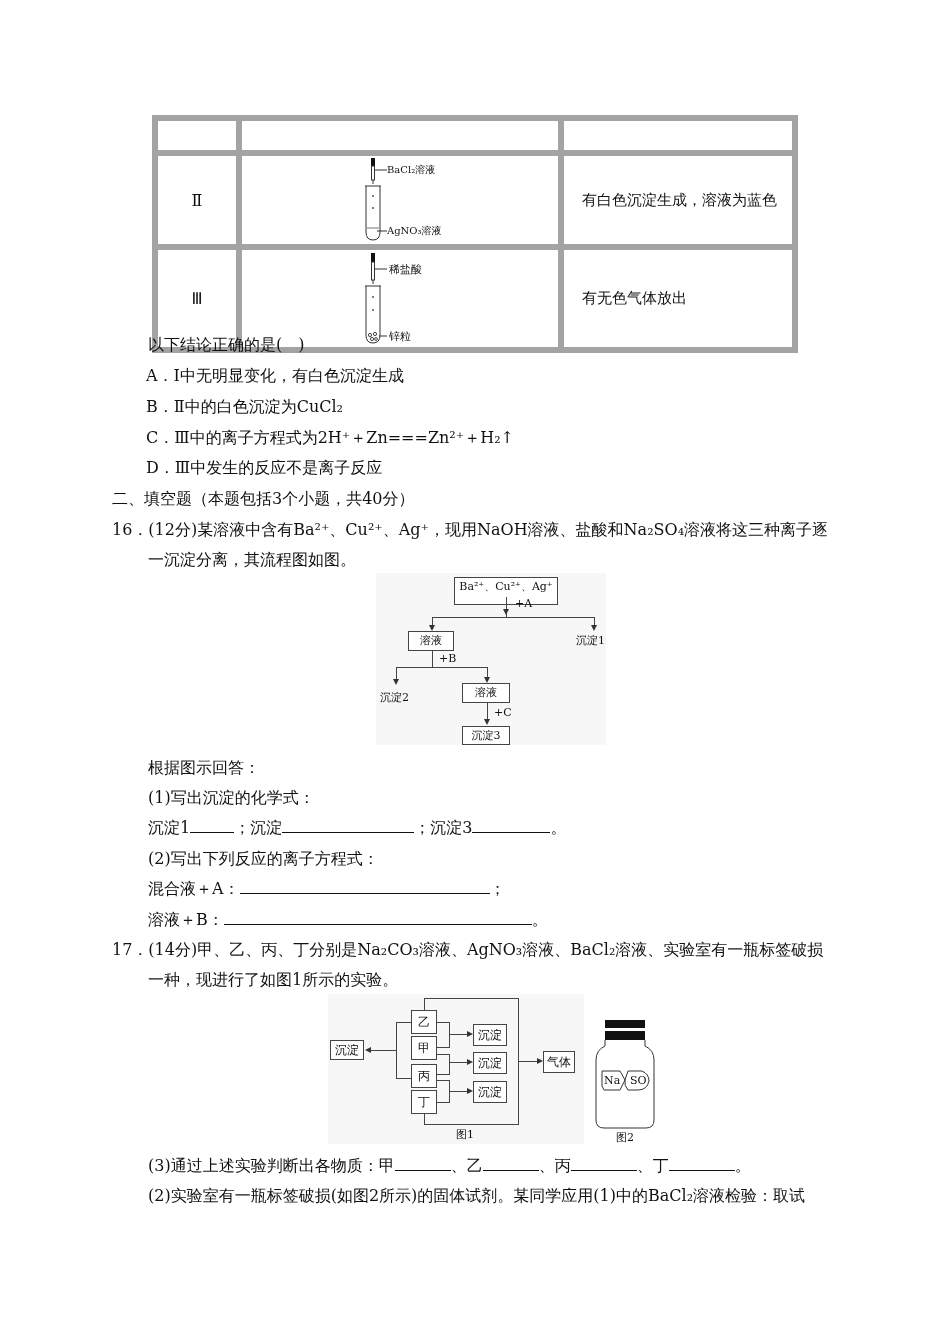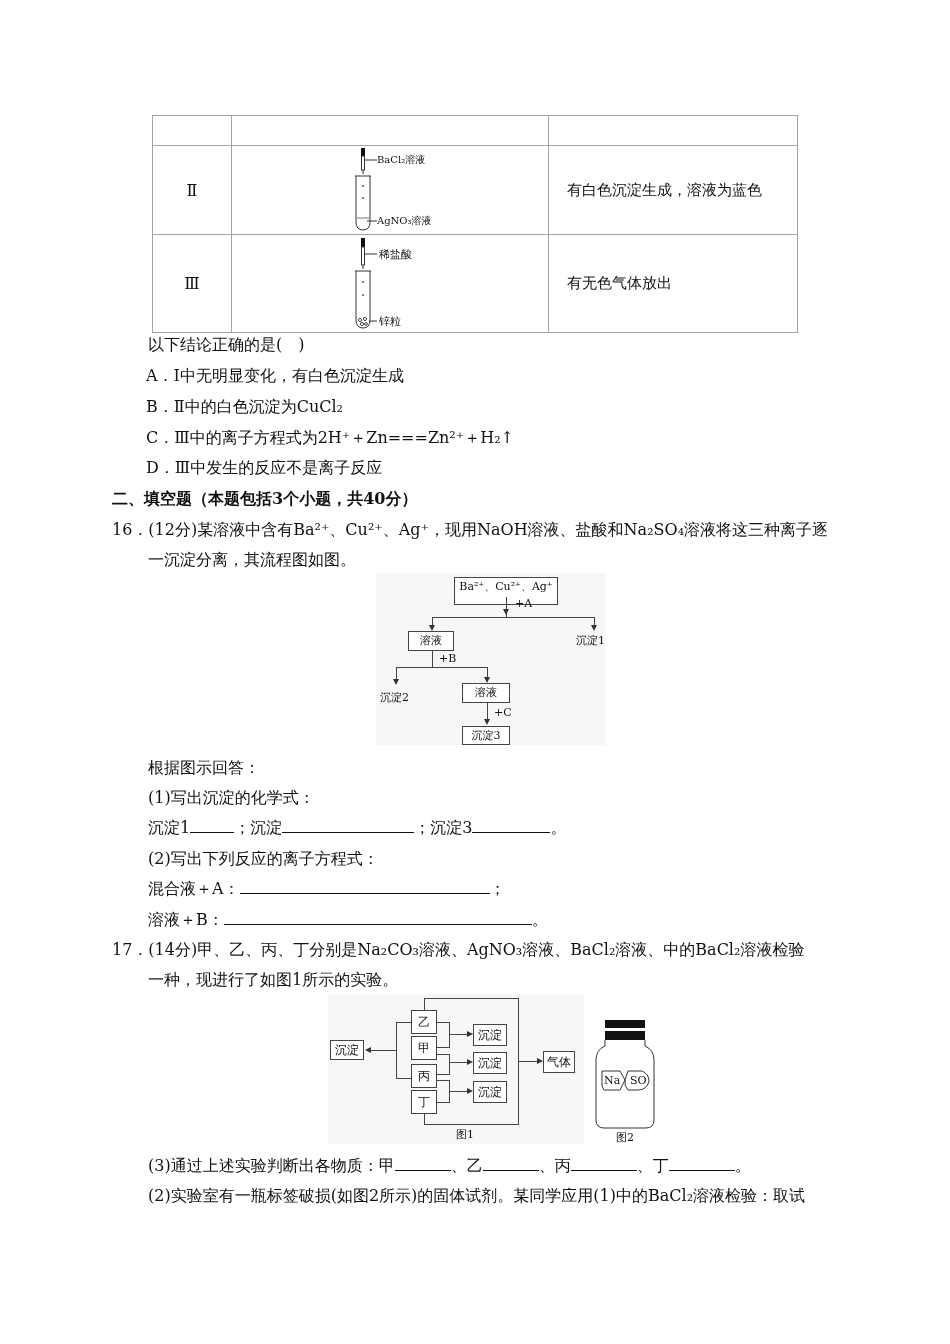--- a/index.html
+++ b/index.html
@@ -1,34 +1,34 @@
 <!DOCTYPE html>
 <html><head>
 <meta charset="utf-8">
 <style>
   html, body { margin:0; padding:0; background:#ffffff; }
   body { width:950px; height:1344px; position:relative; overflow:hidden;
          font-family:"DejaVu Serif","Liberation Serif",serif; color:#111; font-size:15px; }
   .abs { position:absolute; }
   
   .exp-table { position:absolute; left:152px; top:115px; width:646px; border-collapse:collapse; }
-  .exp-table td { border:1px solid #a3a3a3; padding:0; vertical-align:middle; }
+  .exp-table td { border:6px solid #a3a3a3; padding:0; vertical-align:middle; }
   .exp-table td.num { width:78px; text-align:center; font-size:16px; }
   .exp-table td.app { width:316px; position:relative; }
   .exp-table td.obs { padding-left:18px; font-size:15px; }
   .row-empty td { height:29px; }
   .row-tall td { height:88px; }
-  .row-tall2 td { height:97px; }
+  .row-tall2 td { height:97px;font-family:Liberation Serif, serif; }
   .tube-wrap { position:relative; width:120px; height:84px; margin-left:120px; }
   .tube-label { position:absolute; font-size:10px; white-space:nowrap; }
   .line { position:absolute; left:0; font-size:16px; white-space:nowrap; }
   .indent1 { left:148px; }
   .indent2 { left:146px; }
   .blank { display:inline-block; border-bottom:1px solid #111; height:14px; vertical-align:baseline; }
-  .bold { font-weight:bold; }
+  .bold { font-weight:normal; }
   
   .fbox { position:absolute; border:1px solid #444; background:#fff; font-size:11px; text-align:center; box-sizing:border-box; }
   .ftext { position:absolute; font-size:11px; white-space:nowrap; }
   .fline { position:absolute; background:#444; }
   .arrow-down { position:absolute; width:0; height:0; border-left:3px solid transparent; border-right:3px solid transparent; border-top:6px solid #333; }
   .arrow-right { position:absolute; width:0; height:0; border-top:3px solid transparent; border-bottom:3px solid transparent; border-left:6px solid #333; }
   .arrow-left { position:absolute; width:0; height:0; border-top:3px solid transparent; border-bottom:3px solid transparent; border-right:6px solid #333; }
   .figbg { position:absolute; background:#f7f7f7; }
 </style>
 </head>
@@ -147,21 +147,21 @@
 </div>
 <div class="line indent1" style="top:849px">(2)写出下列反应的离子方程式：</div>
 <div class="line indent1" style="top:879px">
   <span>混合液＋A：</span><span class="blank" style="width:250px"></span><span>；</span>
 </div>
 <div class="line indent1" style="top:910px">
   <span>溶液＋B：</span><span class="blank" style="width:308px"></span><span>。</span>
 </div>
 
 <div class="line" style="left:112px;top:940px">
-  <span>17．</span><span>(14分)甲、乙、丙、丁分别是Na₂CO₃溶液、AgNO₃溶液、BaCl₂溶液、中的BaCl₂溶液检验</span>
+  <span>17．</span><span>(14分)甲、乙、丙、丁分别是Na₂CO₃溶液、AgNO₃溶液、BaCl₂溶液、实验室有一瓶标签破损</span>
 </div>
 <div class="line" style="left:148px;top:970px">一种，现进行了如图1所示的实验。</div>
 
 <div class="abs" style="left:328px;top:994px;width:256px;height:150px">
   <div class="figbg" style="left:0;top:0;width:256px;height:150px"></div>
   <div class="fbox" style="left:2px;top:46px;width:34px;height:20px;line-height:18px;font-size:12px">沉淀</div>
   <div class="arrow-left" style="left:37px;top:53px"></div>
   <div class="fline" style="left:42px;top:56px;width:26px;height:1px"></div>
   <div class="fline" style="left:68px;top:28px;width:1px;height:56px"></div>
   <div class="fline" style="left:68px;top:28px;width:16px;height:1px"></div>

